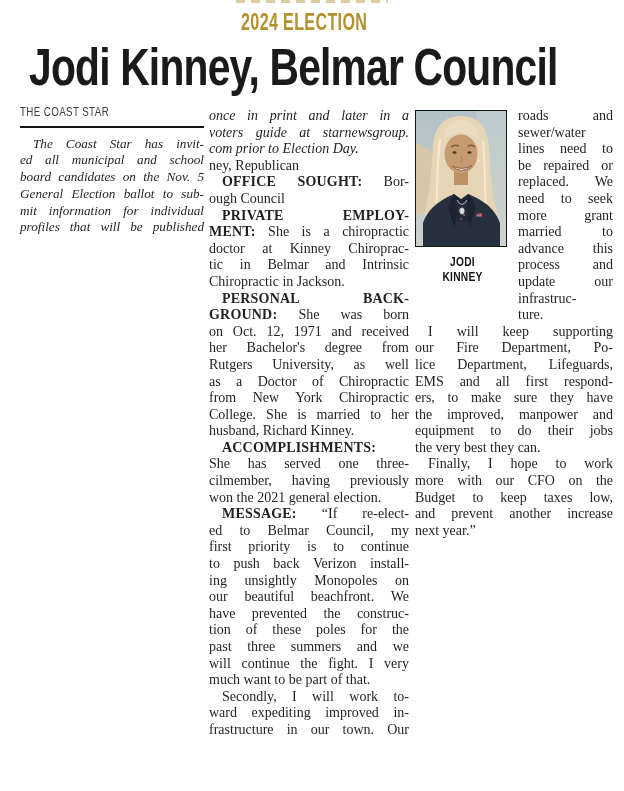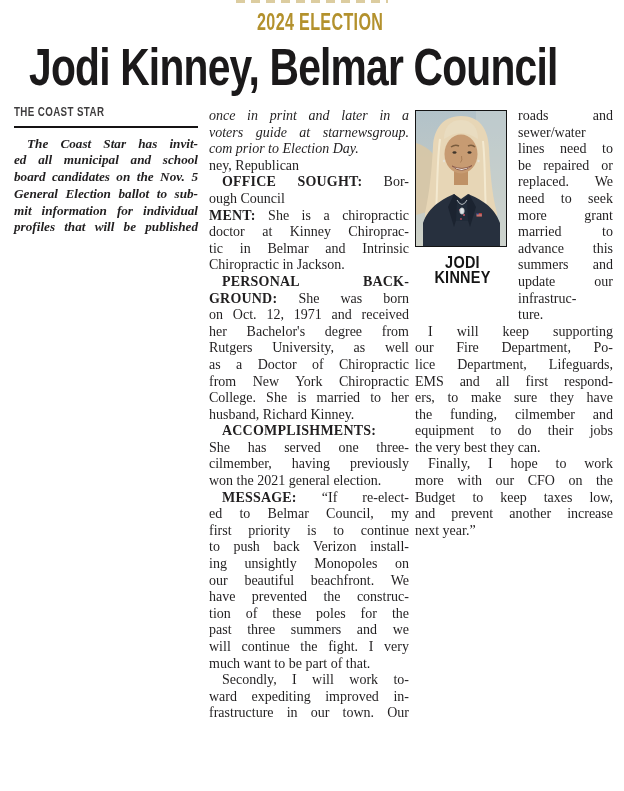--- a/index.html
+++ b/index.html
@@ -4,52 +4,52 @@
 <style>
   html,body{margin:0;padding:0;}
   body{
     width:624px;height:791px;position:relative;background:#ffffff;
     font-family:"Liberation Serif", serif;color:#211f20;overflow:hidden;
   }
   .top-sliver{
     position:absolute;top:0;left:236px;width:152px;height:3px;
     background:repeating-linear-gradient(90deg, rgba(177,143,44,.45) 0 9px, rgba(177,143,44,0) 9px 15px);
   }
-  .kicker-wrap{position:absolute;top:9px;left:16px;width:608px;text-align:center;}
+  .kicker-wrap{position:absolute;top:9px;left:0;width:608px;text-align:center;}
   .kicker{
     display:inline-block;font-family:"Liberation Sans", sans-serif;font-weight:bold;
     font-size:23px;letter-spacing:.5px;white-space:nowrap;
     transform:scaleX(.7);transform-origin:center;
   }
   .headline{
     position:absolute;top:41px;left:29px;font-family:"Liberation Sans", sans-serif;
     font-weight:bold;font-size:51px;line-height:1.05;letter-spacing:-1px;color:#1b191a;
     transform:scaleX(.8);transform-origin:0 0;white-space:nowrap;
   }
   .col{position:absolute;font-size:14px;line-height:16.6px;}
   .col .line{text-align:justify;text-align-last:justify;}
   .col .line.pl{text-align-last:left;}
   .col .line.ind{text-indent:13px;}
   .col .it{font-style:italic;}
   .col b{letter-spacing:.2px;}
-  .col-left{left:14px;top:104px;width:184px;font-size:13.2px;line-height:16.7px;font-weight:bold;}
+  .col-left{left:20px;top:104px;width:184px;font-size:13.2px;line-height:16.7px;}
   .col-mid{left:209px;top:108px;width:200px;}
   .col-right{left:415px;top:108px;width:198px;}
   .byline{
     display:inline-block;font-family:"Liberation Sans", sans-serif;font-size:12.5px;
     color:#3e3c3d;letter-spacing:.5px;white-space:nowrap;
     transform:scaleX(.78);transform-origin:0 50%;
   }
   .rule{height:2px;background:#151314;margin-top:5px;margin-bottom:8px;}
   figure.photo{float:left;width:95px;height:212px;margin:2px 8px 0 0;padding:0;}
   .photo-frame{width:90px;height:135px;border:1.5px solid #141414;background:#b7c5c8;}
   .photo-frame svg{display:block;width:100%;height:100%;}
   .cap{
     margin-top:8px;text-align:center;font-family:"Liberation Sans", sans-serif;
-    font-weight:bold;font-size:17px;line-height:15px;color:#141414;
+    font-weight:bold;font-size:12px;line-height:15px;color:#141414;
   }
   .cap span{display:block;transform:scaleX(.85);transform-origin:center;letter-spacing:.3px;}
 </style>
 </head>
 <body>
 
 <div class="top-sliver"></div>
 
 <div class="kicker-wrap">
   <span class="kicker" id="kicker" style="color: rgb(179, 145, 45);">2024 ELECTION</span>
@@ -80,20 +80,21 @@
         <div class="line pl">com prior to Election Day.</div>
       </div>
       <div>
         <div class="line pl">ney, Republican</div>
       </div>
       <div>
         <div class="line ind"><b>OFFICE SOUGHT:</b> Bor-</div>
         <div class="line pl">ough Council</div>
       </div>
       <div>
+        <div class="line ind"><b>PRIVATE EMPLOY-</b></div>
         <div class="line"><b>MENT:</b> She is a chiropractic</div>
         <div class="line">doctor at Kinney Chiroprac-</div>
         <div class="line">tic in Belmar and Intrinsic</div>
         <div class="line pl">Chiropractic in Jackson.</div>
       </div>
       <div>
         <div class="line ind"><b>PERSONAL BACK-</b></div>
         <div class="line"><b>GROUND:</b> She was born</div>
         <div class="line">on Oct. 12, 1971 and received</div>
         <div class="line">her Bachelor's degree from</div>
@@ -180,31 +181,31 @@
   <div style="display:contents;"><div>
         <div class="line">roads and</div>
         <div class="line">sewer/water</div>
         <div class="line">lines need to</div>
         <div class="line">be repaired or</div>
         <div class="line">replaced. We</div>
         <div class="line">need to seek</div>
         <div class="line">more grant</div>
         <div class="line">married to</div>
         <div class="line">advance this</div>
-        <div class="line">summers and</div>
+        <div class="line">process and</div>
         <div class="line">update our</div>
         <div class="line">infrastruc-</div>
         <div class="line pl">ture.</div>
       </div><div>
         <div class="line ind">I will keep supporting</div>
         <div class="line">our Fire Department, Po-</div>
         <div class="line">lice Department, Lifeguards,</div>
         <div class="line">EMS and all first respond-</div>
         <div class="line">ers, to make sure they have</div>
-        <div class="line">the funding, cilmember and</div>
+        <div class="line">the improved, manpower and</div>
         <div class="line">equipment to do their jobs</div>
         <div class="line pl">the very best they can.</div>
       </div><div>
         <div class="line ind">Finally, I hope to work</div>
         <div class="line">more with our CFO on the</div>
         <div class="line">Budget to keep taxes low,</div>
         <div class="line">and prevent another increase</div>
         <div class="line pl">next year.”</div>
       </div></div>
 </div>

